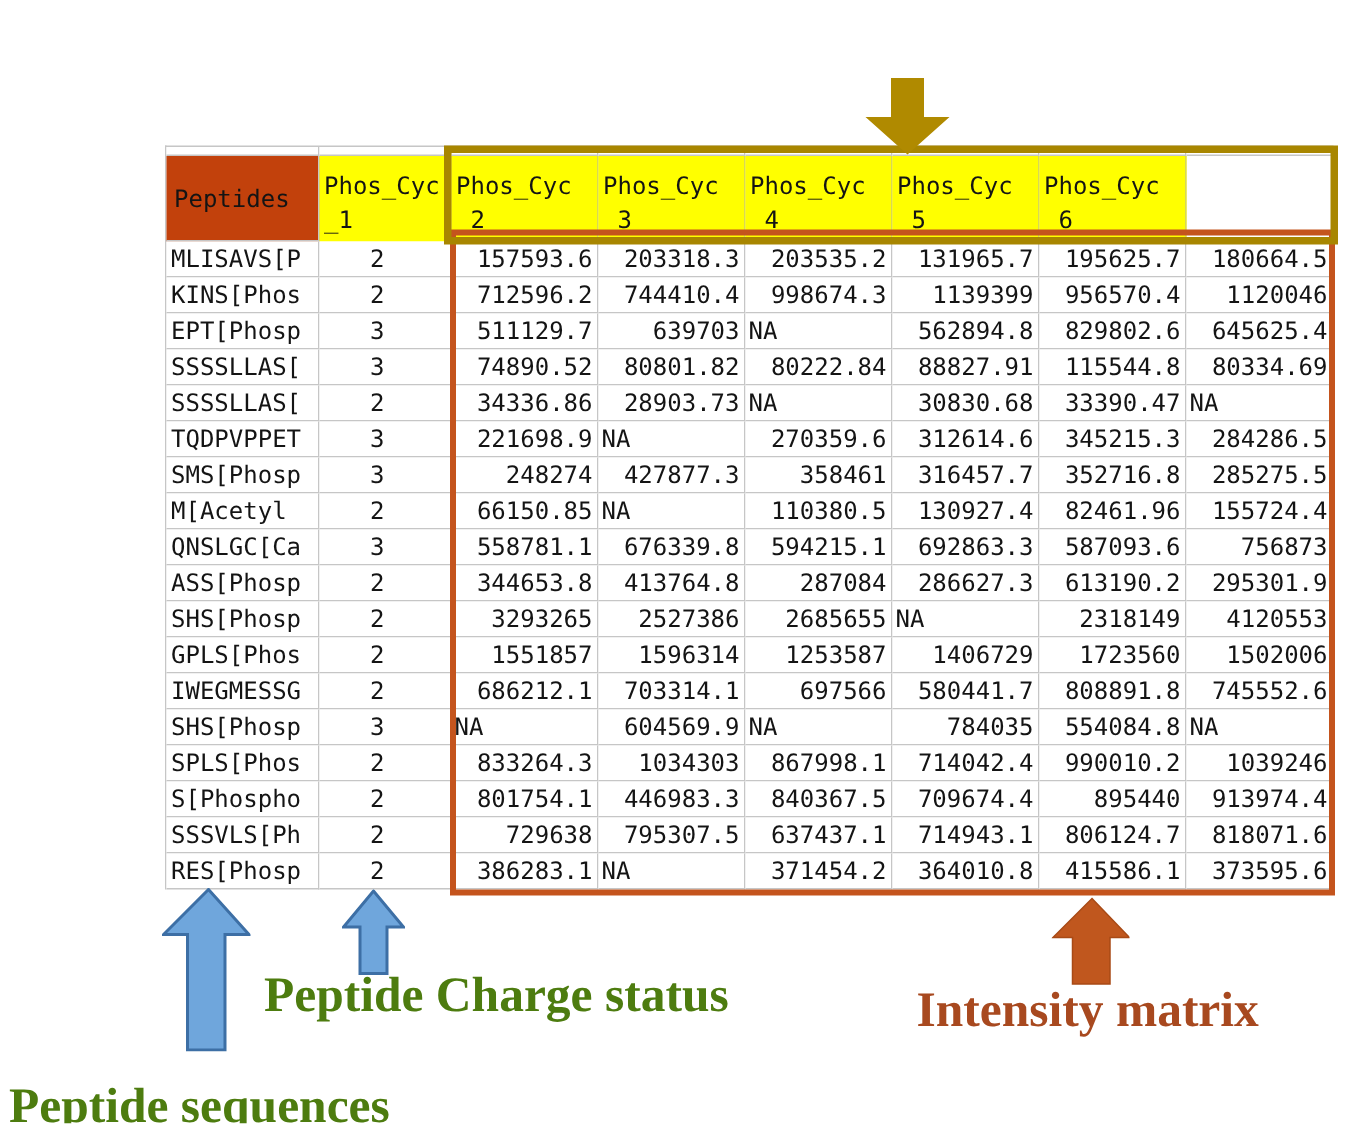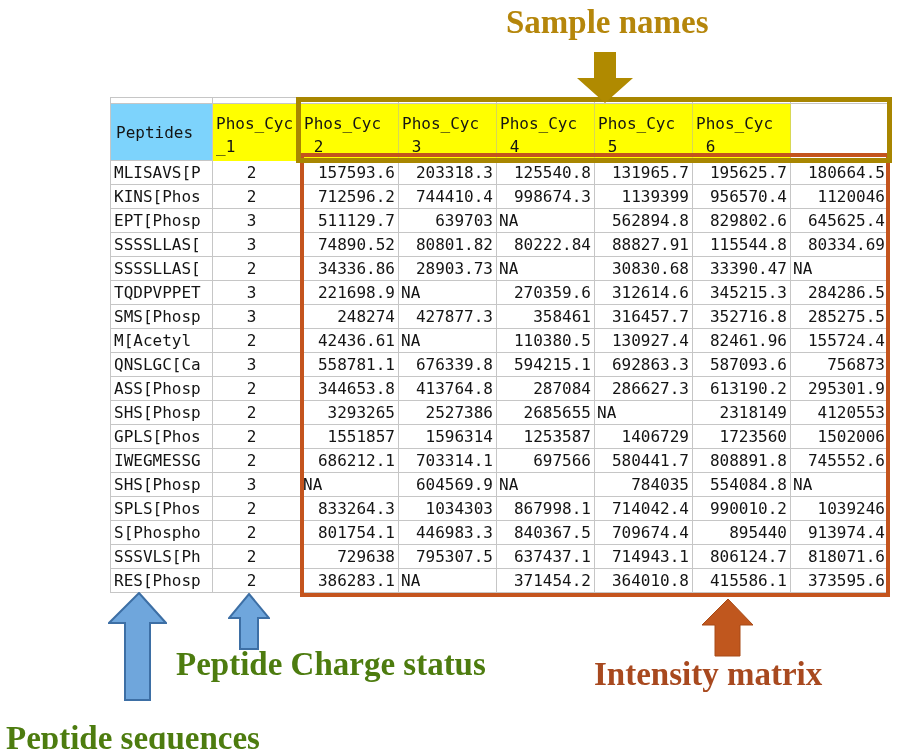--- a/index.html
+++ b/index.html
@@ -7,21 +7,21 @@
           font-family:"Liberation Sans",sans-serif;}
 
   
   .table{position:absolute;left:110px;top:97px;width:778px;border-left:1px solid #c6c6c6;border-top:1px solid #c6c6c6;}
   .row{display:grid;grid-template-columns:102px 88px repeat(6,98px);}
   .row.strip{height:6px;}
   .row.header{height:57px;}
   .cell{box-sizing:border-box;border-right:1px solid #c6c6c6;border-bottom:1px solid #c6c6c6;
         font-family:"DejaVu Sans Mono","Liberation Mono",monospace;font-size:16px;color:#141414;
         display:flex;align-items:center;overflow:hidden;white-space:nowrap;background:#ffffff;}
-  .th.blue{background:#7dd3fc;}
+  .th.blue{background:#c2410c;}
   .peptide-h{padding-left:5px;}
   .charge-h{justify-content:center;}
   .th.yellow{background:#ffff00;display:block;padding:8px 0 0 3px;line-height:23px;border-right:1px solid #d8d855;border-bottom:none;}
   .hl{height:23px;}
   #rows-container .row{height:24px;}
   .cell.peptide{padding-left:3px;}
   .cell.charge{justify-content:center;padding-right:10px;}
   .cell.value{justify-content:flex-end;padding-right:3px;}
   .cell.value.na{justify-content:flex-start;padding-left:2px;}
 
@@ -36,21 +36,20 @@
   .gold-text{color:#b5860b;font-size:33px;}
   .blue-text{color:#4d7c0f;font-size:33px;}
   .orange-text{color:#a8491f;font-size:33px;}
   .arrow{position:absolute;z-index:10;}
 </style>
 </head>
 <body>
 
 <div class="canvas">
 
-  <div class="big-label gold-text" style="left:506px;top:4px;">Sample names</div>
   <svg class="arrow" style="left:575px;top:52px;" width="60" height="52" viewBox="0 0 60 52">
     <polygon points="19,0 41,0 41,26 58,26 30,51 2,26 19,26" fill="#b08a00"></polygon>
   </svg>
 
   <div class="table">
     <div class="row strip">
       <div class="cell"></div>
       <div class="cell"></div>
       <div class="cell"></div>
       <div class="cell"></div>
@@ -85,21 +84,21 @@
         <div class="hl">Phos_Cyc</div>
         <div class="hl">_6</div>
       </div>
     </div>
     <div id="rows-container">
         <div class="row data-row">
           <div class="cell peptide">MLISAVS[P</div>
           <div class="cell charge">2</div>
           <div class="cell value">157593.6</div>
           <div class="cell value">203318.3</div>
-          <div class="cell value">125540.8</div>
+          <div class="cell value">203535.2</div>
           <div class="cell value">131965.7</div>
           <div class="cell value">195625.7</div>
           <div class="cell value">180664.5</div>
         </div>
         <div class="row data-row">
           <div class="cell peptide">KINS[Phos</div>
           <div class="cell charge">2</div>
           <div class="cell value">712596.2</div>
           <div class="cell value">744410.4</div>
           <div class="cell value">998674.3</div>
@@ -153,21 +152,21 @@
           <div class="cell value">248274</div>
           <div class="cell value">427877.3</div>
           <div class="cell value">358461</div>
           <div class="cell value">316457.7</div>
           <div class="cell value">352716.8</div>
           <div class="cell value">285275.5</div>
         </div>
         <div class="row data-row">
           <div class="cell peptide">M[Acetyl</div>
           <div class="cell charge">2</div>
-          <div class="cell value">42436.61</div>
+          <div class="cell value">66150.85</div>
           <div class="cell value na">NA</div>
           <div class="cell value">110380.5</div>
           <div class="cell value">130927.4</div>
           <div class="cell value">82461.96</div>
           <div class="cell value">155724.4</div>
         </div>
         <div class="row data-row">
           <div class="cell peptide">QNSLGC[Ca</div>
           <div class="cell charge">3</div>
           <div class="cell value">558781.1</div>
@@ -279,15 +278,15 @@
   <div class="big-label blue-text" style="left:6px;top:720px;">Peptide sequences</div>
 
   <svg class="arrow" style="left:228px;top:593px;" width="42" height="57" viewBox="0 0 42 57">
     <polygon points="21,1 41,25 30,25 30,56 12,56 12,25 1,25" fill="#6fa6dc" stroke="#3d6fa5" stroke-width="2"></polygon>
   </svg>
   <div class="big-label blue-text" style="left:176px;top:646px;">Peptide Charge status</div>
 
   <svg class="arrow" style="left:701px;top:598px;" width="52" height="59" viewBox="0 0 52 59">
     <polygon points="27,1 52,27 39,27 39,58 14,58 14,27 1,27" fill="#c0571e" stroke="#a84a16" stroke-width="1"></polygon>
   </svg>
-  <div class="big-label orange-text" style="left:594px;top:656px;">Intensity matrix</div>
+  <div class="big-label orange-text" style="left:611px;top:656px;">Intensity matrix</div>
 
 </div>
 
 </body></html>

